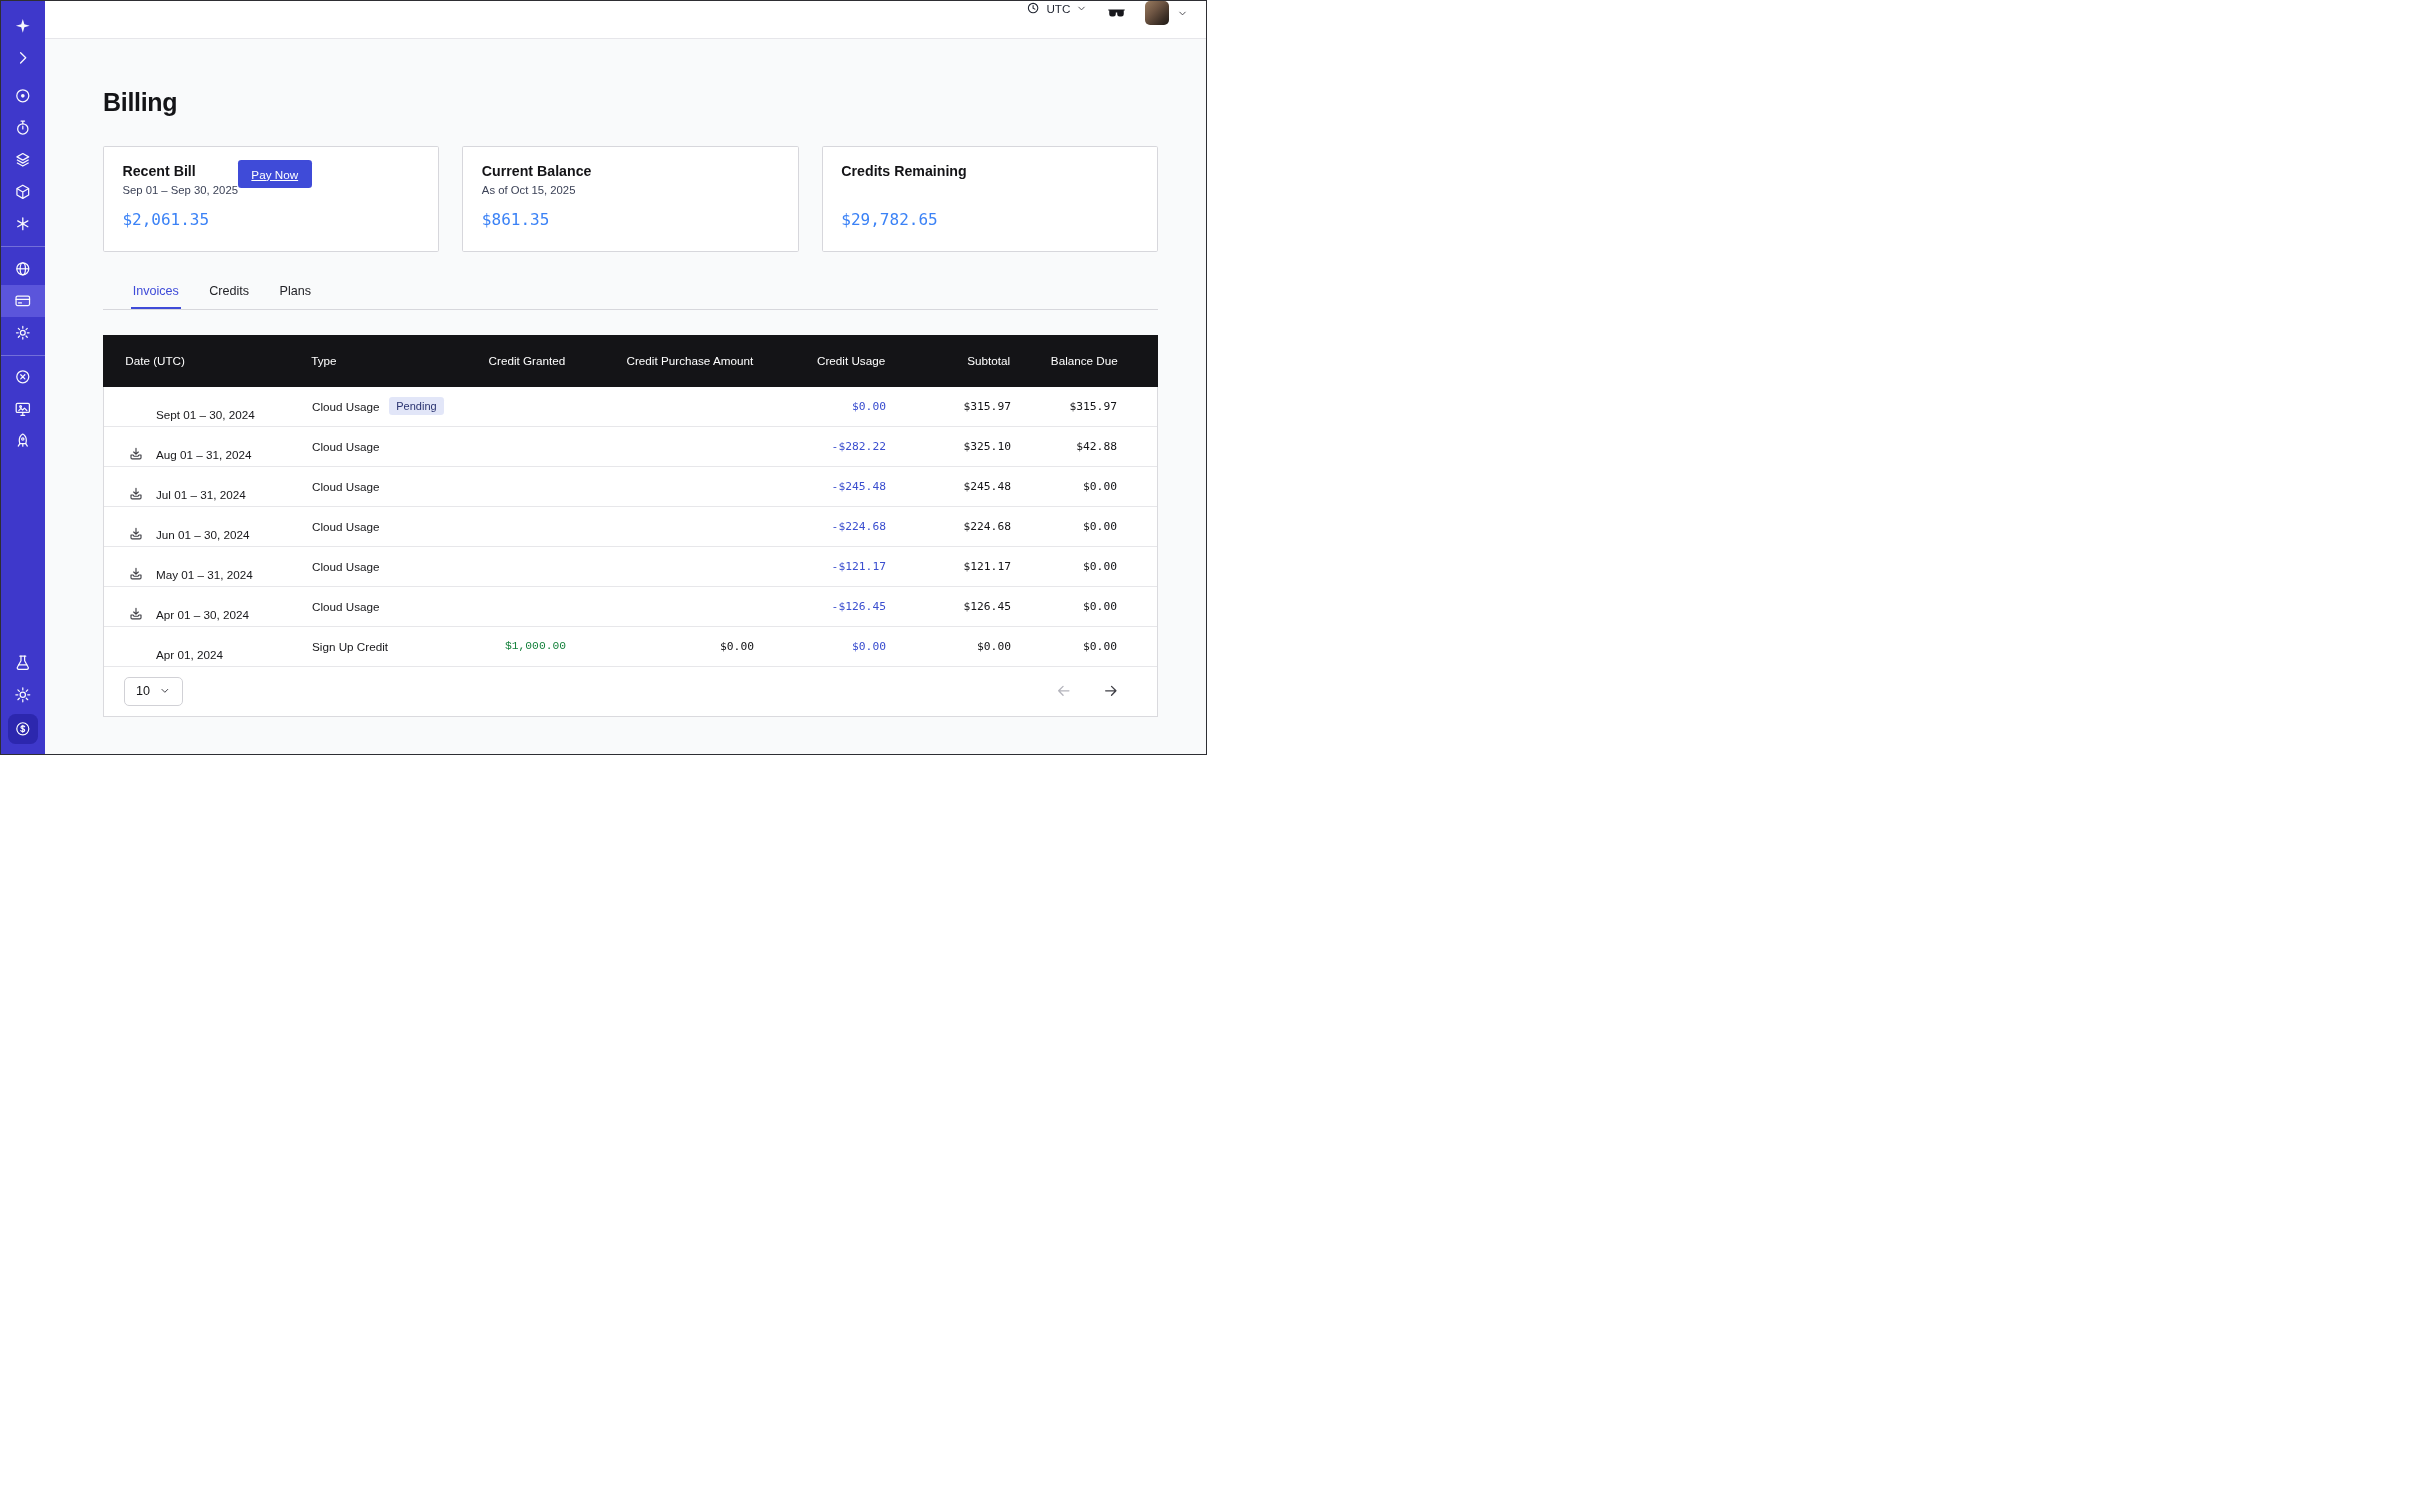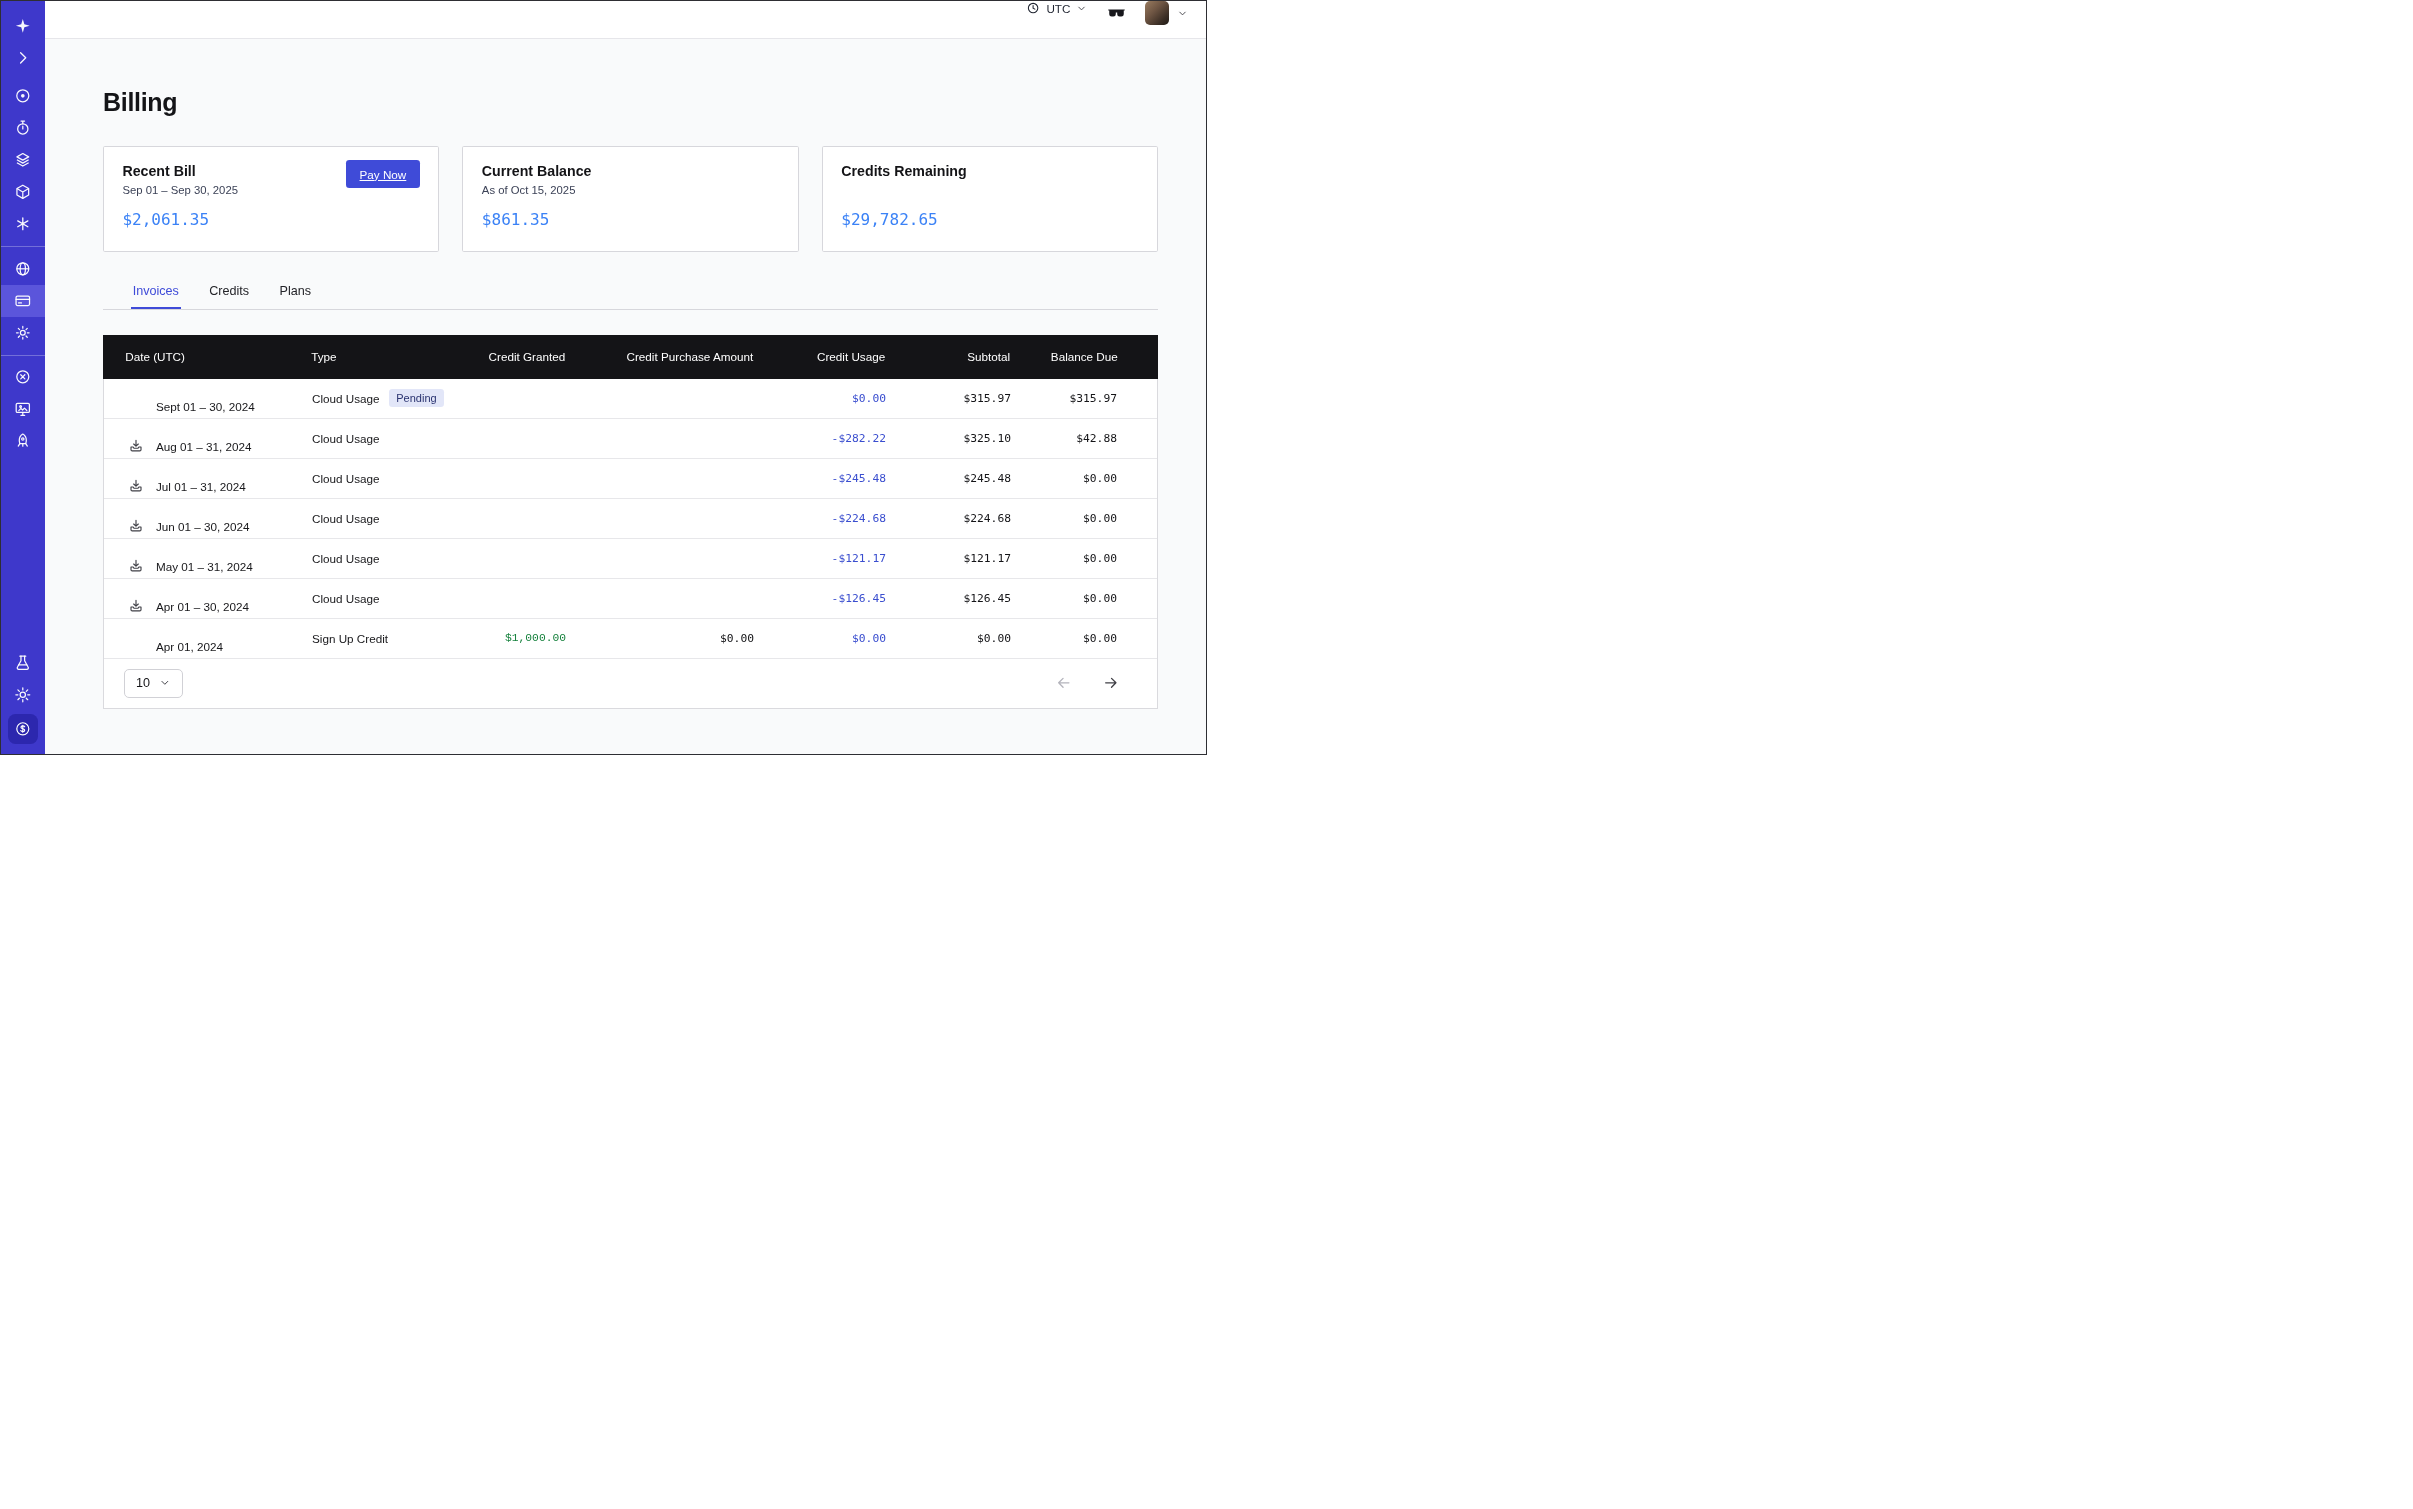--- a/index.html
+++ b/index.html
@@ -39,37 +39,37 @@
   .account { display:flex; align-items:center; gap:7.5px; cursor:pointer; }
   .avatar { width:24px; height:24px; border-radius:5px;
     background:linear-gradient(135deg,#9a7c60 0%,#6e5543 40%,#3c2f26 75%,#1f1a16 100%); }
 
   
   .page { flex:1; background:var(--page-bg,#f9fafb); padding:49px 48px 0 58px; overflow:hidden; }
   h1.page-title { margin:0 0 28.5px; font-size:25px; font-weight:700; letter-spacing:-0.3px; color:#141417; }
 
   .cards { display:flex; gap:23.4px; margin-bottom:32px; }
   .card { flex:1; background:#fff; border:0.8px solid #d7d7dc; border-radius:1.7px; padding:16px 18.4px 18.4px; min-height:106px; }
-  .card-head { display:flex; justify-content:space-between; align-items:flex-start; }
+  .card-head { display:flex; align-items:flex-start; }
   .card-title { font-size:14.2px; font-weight:700; color:#141417; }
   .card-sub { font-size:11.3px; color:#3c4257; margin-top:5px; min-height:15px; }
   .card-amount { font-family:"DejaVu Sans Mono","Liberation Mono",monospace; font-size:16px; margin-top:11px; color:#3b82f6; }
   .pay-btn { background:var(--accent,#3f4bd8); color:#fff; font-size:11.7px; font-family:inherit;
     padding:7.5px 13.4px; border:none; border-radius:3.3px; cursor:pointer; margin-top:-2.5px;text-decoration:underline; }
 
   .tabs { display:flex; gap:27px; border-bottom:0.8px solid #d7d7dc; }
   .tab { font-size:12.6px; padding:0 1.7px 11px; color:#232328; cursor:pointer; position:relative; }
   .tab.active { color:var(--accent,#3f4bd8); font-weight:500;margin-left:28px; }
   .tab.active::after { content:""; position:absolute; left:0; right:0; bottom:-0.8px; height:2.5px; background:var(--accent,#3f4bd8); }
 
   
   .table-wrap { margin-top:25px; background:#fff; border:0.8px solid #dadade;
     --grid-cols:208px 137px 117px 188px 132px 125px 1fr; }
   .thead, .trow { display:grid; grid-template-columns:var(--grid-cols); align-items:center; }
-  .thead { background:var(--table-header-bg,#141417); color:#fff; height:44px; font-size:11.7px; font-weight:500; margin:-0.8px -0.8px 0; }
+  .thead { background:var(--table-header-bg,#141417); color:#fff; height:52px; font-size:11.7px; font-weight:500; margin:-0.8px -0.8px 0; }
   .th { white-space:nowrap; }
   .th.first { padding-left:22px; }
   .th.right, .td.right { text-align:right; }
   .th.last, .td.last { padding-right:40px; }
   .trow { height:40px; border-bottom:0.8px solid #e7e7ea; font-size:11.7px; background:#fff; }
   .td-date { display:flex; align-items:center; padding-left:22px; gap:10px; color:#18181b;margin-top:16px; }
   .dl-slot { width:20px; height:16.7px; display:flex; align-items:center; justify-content:center; color:#3f3f46; cursor:pointer; }
   .dl-slot svg { width:16px; height:16px; }
   .td-type { display:flex; align-items:center; gap:9.2px; color:#18181b; }
   .badge { background:var(--badge-bg,#e2e6f8); color:var(--badge-text,#2a3370); font-size:11px; padding:2.5px 7.5px 3.3px; border-radius:3.3px; }

